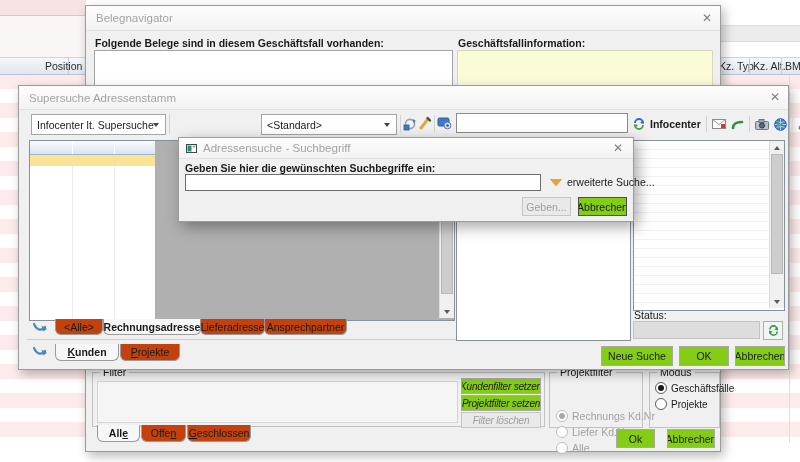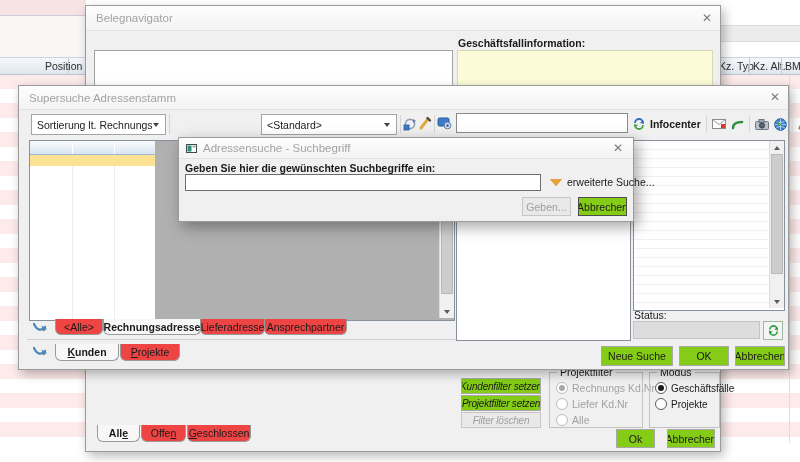--- a/index.html
+++ b/index.html
@@ -35,26 +35,26 @@
   .btn.small{font-size:10px;letter-spacing:-.2px;font-style:italic;}
   .btn.disabled{color:#9f9f9f;border-color:#c6c6c6;background:#e9e9e9;}
   .btn.default{border:1px solid #4d4d4d;}
 
   .groupbox{position:absolute;border:1px solid #c2c2c2;}
   .gb-label{position:absolute;top:-7px;left:7px;background:#f0f0f0;padding:0 3px;white-space:nowrap;}
 
   .radio-row{position:absolute;display:flex;align-items:center;gap:4px;white-space:nowrap;}
   .radio{width:10px;height:10px;border-radius:50%;border:1px solid #5a5a5a;background:#fff;position:relative;flex:0 0 auto;}
   .radio.sel::after{content:"";position:absolute;left:2px;top:2px;width:6px;height:6px;border-radius:50%;background:#1a1a1a;}
-  .radio-row.dis{color:#a2a2a2;}
+  .radio-row.dis{color:#a2a2a2;margin-top:28px;}
   .radio-row.dis .radio{border-color:#bdbdbd;}
   .radio-row.dis .radio.sel::after{background:#a8a8a8;}
 
   .tab{position:absolute;display:flex;align-items:center;justify-content:center;
-       background:#ef4444;border:1px solid #9a9a9a;border-top:none;border-radius:0 0 6px 6px;
+       background:#c2410c;border:1px solid #9a9a9a;border-top:none;border-radius:0 0 6px 6px;
        white-space:nowrap;cursor:default;}
   .tab.active{background:#f7f7f7;font-weight:bold;}
   .mn{text-decoration:underline;}
 
   .combo{position:absolute;background:#fff;border:1px solid #a5a5a5;display:flex;align-items:center;
          padding-left:5px;white-space:nowrap;}
   .combo .arrow{position:absolute;right:6px;top:50%;margin-top:-2px;width:0;height:0;
                 border-left:3.5px solid transparent;border-right:3.5px solid transparent;border-top:4px solid #444;}
   .tb-sep{position:absolute;width:1px;background:#d4d4d4;}
   .input{position:absolute;background:#fff;border:1px solid #8a8a8a;font-family:"Liberation Sans",sans-serif;
@@ -91,25 +91,30 @@
     <div class="vsep" style="left:781px"></div>
     <div class="cell" style="left:785px">BM</div>
   </div>
 
   <div class="abs win" style="left:85px;top:5px;width:634px;height:445px;z-index:2">
     <div class="titlebar" style="height:24px">
       <span class="title-text">Belegnavigator</span>
     </div>
     <div class="close-x" style="top:5px">✕</div>
 
+    <div class="abs bold" style="left:9px;top:31px">Folgende Belege sind in diesem Geschäftsfall vorhanden:</div>
     <div class="abs" style="left:8px;top:44px;width:357px;height:316px;background:#fff;border:1px solid #a3a3a3"></div>
 
     <div class="abs bold" style="left:372px;top:31px">Geschäftsfallinformation:</div>
     <div class="abs" style="left:371px;top:44px;width:254px;height:316px;background:#fbfbd8;border:1px solid #d8d8b9"></div>
 
+    <div class="groupbox" style="left:6px;top:366px;width:451px;height:53px">
+      <span class="gb-label">Filter</span>
+      <div class="abs" style="left:4px;top:8px;width:359px;height:40px;background:#f5f5f5;border:1px solid #d5d5d5"></div>
+    </div>
     <div class="btn small" style="left:375px;top:372px;width:78px;height:14px">Kundenfilter setzen</div>
     <div class="btn small" style="left:375px;top:389px;width:78px;height:14px">Projektfilter setzen</div>
     <div class="btn small disabled" style="left:375px;top:406px;width:78px;height:14px">Filter löschen</div>
 
     <div class="groupbox" style="left:463px;top:366px;width:92px;height:54px">
       <span class="gb-label">Projektfilter</span>
       <div class="radio-row dis" style="left:6px;top:9px">
         <span class="radio sel"></span>
         <span>Rechnungs Kd.Nr</span>
       </div>
@@ -155,21 +160,21 @@
     <div class="btn" style="left:581px;top:423px;width:46px;height:17px">Abbrechen</div>
   </div>
 
   <div class="abs win" style="left:18px;top:85px;width:769px;height:283px;z-index:3">
     <div class="titlebar" style="height:23px">
       <span class="title-text">Supersuche Adressenstamm</span>
     </div>
     <div class="close-x" style="top:4px">✕</div>
 
     <div class="combo" style="left:12px;top:28px;width:128px;height:19px">
-      <span>Sortierung lt. Rechnungs</span>
+      <span>Infocenter lt. Supersuche</span>
       <span class="arrow"></span>
     </div>
     <div class="tb-sep" style="left:150px;top:28px;height:20px"></div>
     <div class="combo" style="left:242px;top:28px;width:129px;height:19px">
       <span>&lt;Standard&gt;</span>
       <span class="arrow"></span>
     </div>
     <div class="tb-sep" style="left:381px;top:29px;height:18px"></div>
 
     <span class="icon abs" style="left:384px;top:31px">

